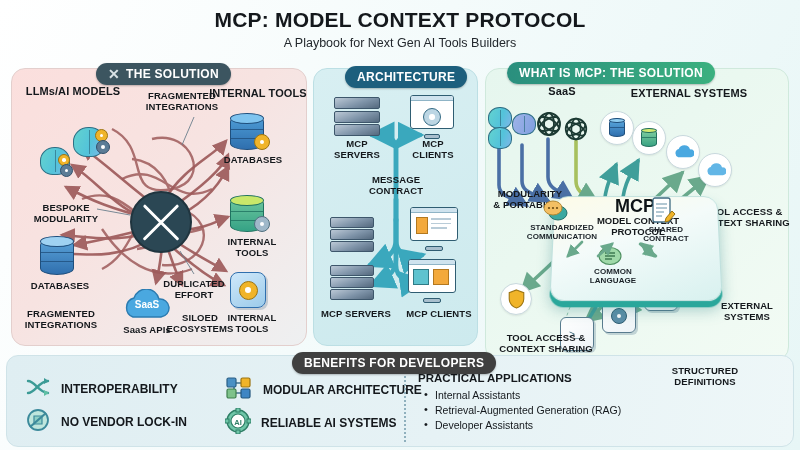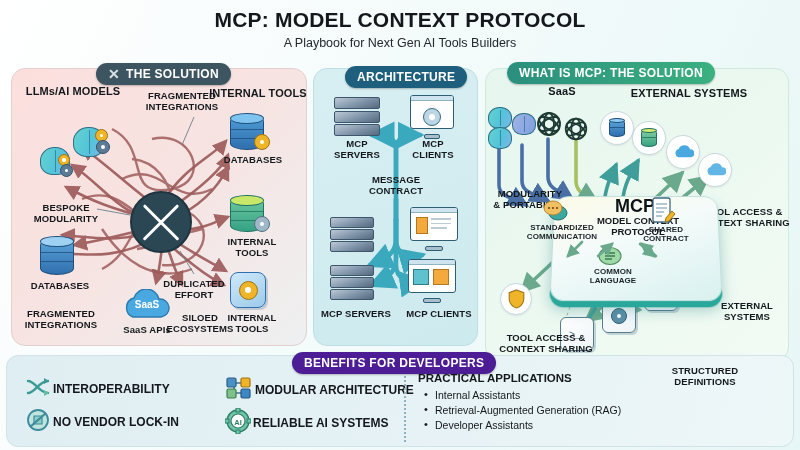--- a/index.html
+++ b/index.html
@@ -50,21 +50,21 @@
   .badge {
     position:absolute; display:flex; align-items:center; gap:6px;
     height:22px; padding:0 12px; border-radius:11px;
     font-size:12px; font-weight:bold; color:#ffffff; letter-spacing:.3px;
     white-space:nowrap; z-index:6;
     box-shadow:0 1px 2px rgba(0,0,0,.25);
   }
   .badge-challenge { left:96px; top:63px; background:#3c5560; }
   .badge-arch      { left:345px; top:66px; background:#1d5f7d; }
   .badge-solution  { left:507px; top:62px; background:linear-gradient(90deg,#2a8f7e,#3bb07f); }
-  .badge-benefits  { left:292px; top:352px; background:#4c1d95; }
+  .badge-benefits  { left:292px; top:352px; background:#404040; }
   .badge .x-icon { font-size:14px; line-height:1; color:#d9e2e6; }
 
   
   .lbl {
     position:absolute; font-weight:bold; color:#14181c; text-align:center;
     line-height:1.12; letter-spacing:.1px;
   }
   .lbl.cap { font-size:9.5px; }
   .lbl.big { font-size:11px; }
   .lbl.sm  { font-size:8px; }
@@ -177,21 +177,21 @@
   }
   .hub-title{
     position:absolute; left:568px; top:196px; width:140px; text-align:center;
     font-size:18px; font-weight:bold; color:#0d1316; z-index:5;
   }
   .hub-sub{
     position:absolute; left:560px; top:215px; width:156px; text-align:center;
     font-size:9.5px; font-weight:bold; color:#14181c; line-height:1.2; z-index:5;
   }
 
-  .benefit-row { position:absolute; display:flex; align-items:center; gap:2px; }
+  .benefit-row { position:absolute; display:flex; align-items:center; gap:10px; }
   .benefit-row .btext { font-size:12px; font-weight:bold; color:#14181c; white-space:nowrap; }
 
   .dotted-sep {
     position:absolute; left:404px; top:372px; height:70px;
     border-left:2px dotted #8fb0bd;
   }
   .apps-title{
     position:absolute; left:418px; top:372px;
     font-size:11.5px; font-weight:bold; color:#14181c;
   }

